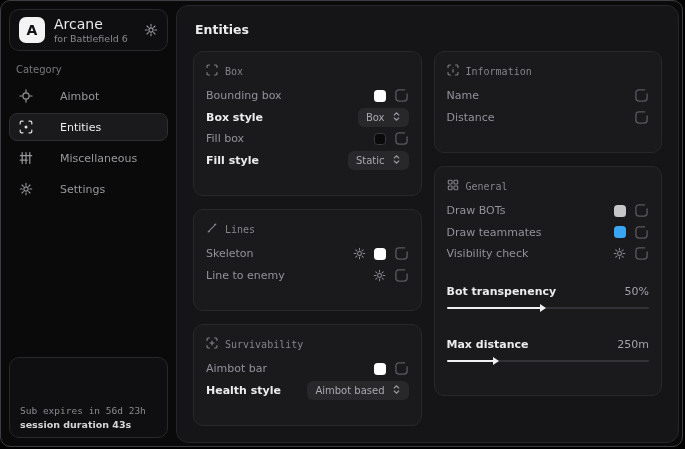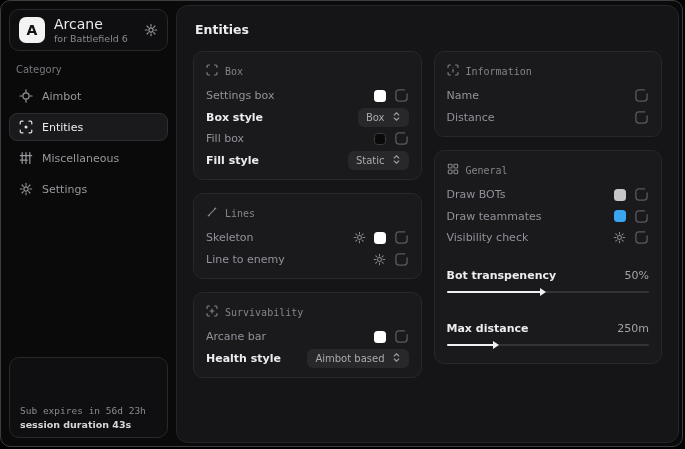--- a/index.html
+++ b/index.html
@@ -25,21 +25,21 @@
     font-weight:bold; font-size:14px; flex:0 0 auto;
   }
   .app-meta { flex:1; min-width:0; }
   .app-name { font-size:14px; font-weight:normal; color:#eaeaec; }
   .app-sub  { font-size:9.5px; color:#8a8a8f; margin-top:1px; }
   .app-action { color:#9a9a9f; display:flex; cursor:pointer; }
 
   .category { margin:13px 15px 7px; font-size:10px; color:#77777d; }
 
   .nav-item {
-    display:flex; align-items:center; gap:9px; margin:3px 8px; padding:6px 9px;
+    display:flex; align-items:center; gap:27px; margin:3px 8px; padding:6px 9px;
     border:1px solid transparent; border-radius:8px; color:#98989d;
     font-size:11px; cursor:pointer;
   }
   .nav-item.active { background:#1a1a1d; border-color:#2e2e32; color:#ececee; }
   .nav-icon { display:flex; flex:0 0 auto; }
 
   .footer-card {
     position:absolute; left:8px; bottom:8px; width:159px; padding:7px 10px;
     background:#0f0f11; border:1px solid #29292c; border-radius:10px;
   }
@@ -52,21 +52,21 @@
     background:#151517; border:1px solid #26262a; border-radius:12px;
     padding:14px 16px;
   }
   .page-title { font-size:12.5px; font-weight:bold; color:#ededef; margin:2px 0 14px 2px; }
 
   .columns { display:flex; gap:12px; }
   .col { flex:1; min-width:0; }
 
   .card {
     background:#1a1a1d; border:1px solid #28282b; border-radius:10px;
-    padding:9px 12px 8px; margin-bottom:13px;
+    padding:9px 12px 24px; margin-bottom:13px;
   }
   .card-header {
     display:flex; align-items:center; gap:7px; margin:3px 0 7px;
     font-family:"DejaVu Sans Mono","Liberation Mono",monospace;
     font-size:10px; color:#84848a;
   }
   .card-header svg { flex:0 0 auto; }
 
   .row {
     display:flex; align-items:center; justify-content:space-between;
@@ -180,21 +180,21 @@
           <div class="card-header">
             <span>
               <svg width="12" height="12" viewBox="0 0 14 14" fill="none" stroke="#84848a" stroke-width="1.3" stroke-linecap="round">
                 <path d="M1.2 4V2.6c0-.8.6-1.4 1.4-1.4H4M10 1.2h1.4c.8 0 1.4.6 1.4 1.4V4M12.8 10v1.4c0 .8-.6 1.4-1.4 1.4H10M4 12.8H2.6c-.8 0-1.4-.6-1.4-1.4V10"></path>
               </svg>
             </span>
             <span>Box</span>
           </div>
 
           <div class="row">
-            <span class="row-label">Settings box</span>
+            <span class="row-label">Bounding box</span>
             <span class="controls">
               <span class="swatch" style="background: rgb(255, 255, 255);"></span>
               <span class="checkbox">
                 <svg width="15" height="15" viewBox="0 0 15 15" fill="none" stroke="#58585e" stroke-width="1.3" stroke-linecap="round">
                     <path d="M10.6 1.9H5Q1.9 1.9 1.9 5v5Q1.9 13.1 5 13.1h5q3.1 0 3.1-3.1V5.8"></path>
                   </svg>
               </span>
             </span>
           </div>
 
@@ -285,21 +285,21 @@
           <div class="card-header">
             <span>
               <svg width="12" height="12" viewBox="0 0 14 14" fill="none" stroke="#84848a" stroke-width="1.3" stroke-linecap="round">
                 <path d="M1.2 4V2.6c0-.8.6-1.4 1.4-1.4H4M10 1.2h1.4c.8 0 1.4.6 1.4 1.4V4M12.8 10v1.4c0 .8-.6 1.4-1.4 1.4H10M4 12.8H2.6c-.8 0-1.4-.6-1.4-1.4V10M7 4.8v4.4M4.8 7h4.4"></path>
               </svg>
             </span>
             <span>Survivability</span>
           </div>
 
           <div class="row">
-            <span class="row-label">Arcane bar</span>
+            <span class="row-label">Aimbot bar</span>
             <span class="controls">
               <span class="swatch" style="background: rgb(255, 255, 255);"></span>
               <span class="checkbox">
                 <svg width="15" height="15" viewBox="0 0 15 15" fill="none" stroke="#58585e" stroke-width="1.3" stroke-linecap="round">
                     <path d="M10.6 1.9H5Q1.9 1.9 1.9 5v5Q1.9 13.1 5 13.1h5q3.1 0 3.1-3.1V5.8"></path>
                   </svg>
               </span>
             </span>
           </div>
 

